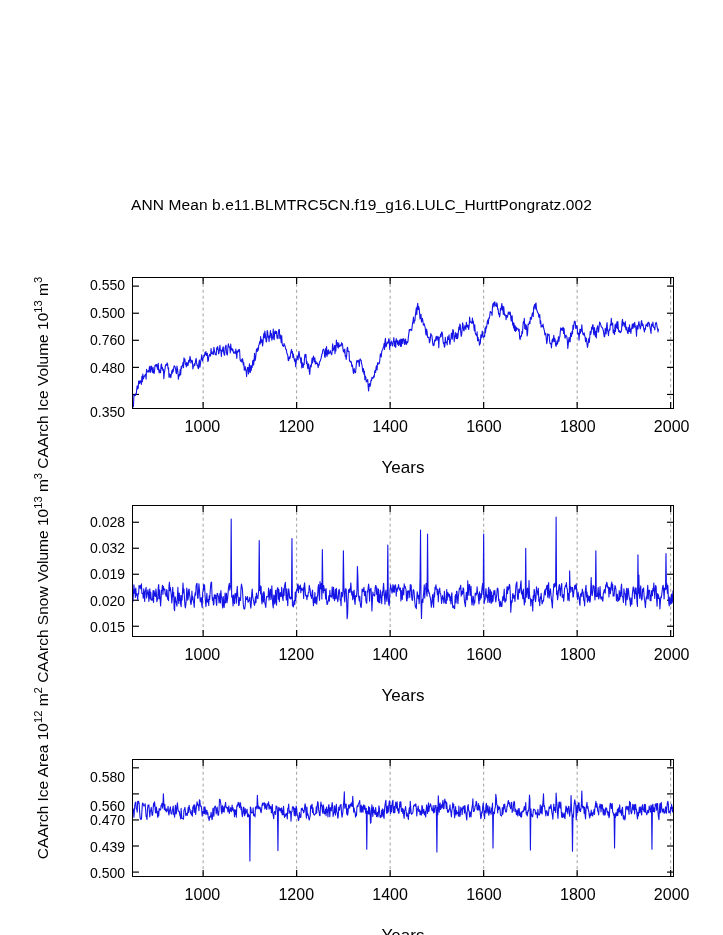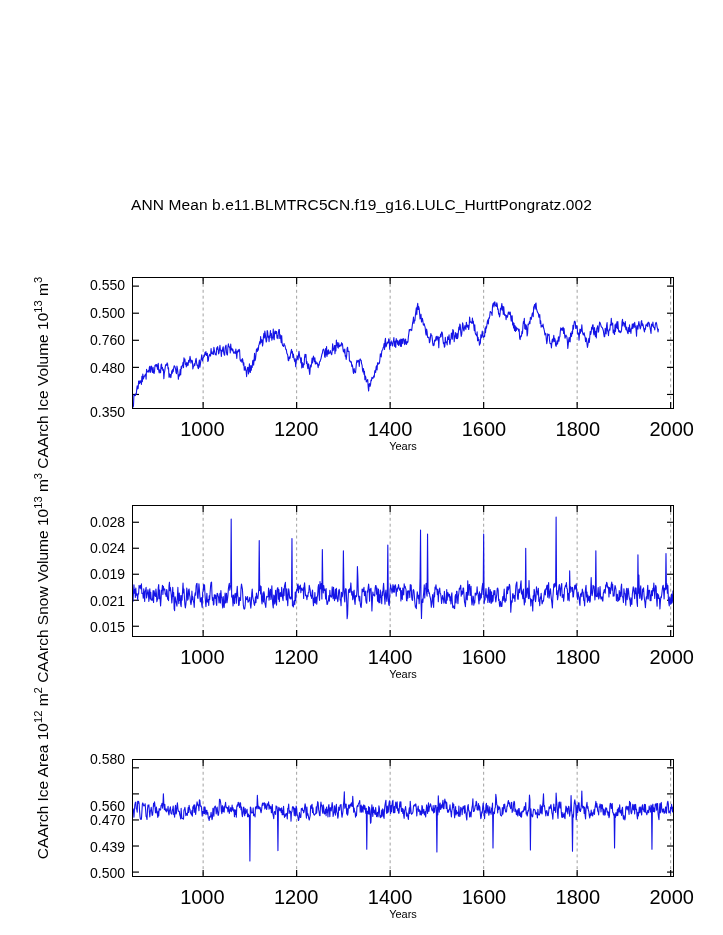--- a/index.html
+++ b/index.html
@@ -74,31 +74,31 @@
     margin-right: 7px;
     font-size: 14px;
     transform: translateY(-50%);
     white-space: nowrap;
     text-align: left;
   }
   .xtick-label {
     position: absolute;
     top: 100%;
     margin-top: 9px;
-    font-size: 20px;
+    font-size: 16px;
     transform: translateX(-50%);
     white-space: nowrap;
   }
   .xaxis-title {
     position: absolute;
     top: 100%;
-    margin-top: 31px;
+    margin-top: 49px;
     left: 50%;
     transform: translateX(-50%);
-    font-size: 11px;
+    font-size: 17px;
     white-space: nowrap;
   }
   sup { font-size: 0.72em; vertical-align: super; }
 </style>
 </head>
 <body>
 
 <div id="page">
 
   <div class="figure-title">ANN Mean b.e11.BLMTRC5CN.f19_g16.LULC_HurttPongratz.002</div>
@@ -194,23 +194,23 @@
         </svg>
     </div>
     <div class="ticks" id="ticks1">
         <div class="xtick-label" style="left: 70.3896px;">1000</div>
         <div class="xtick-label" style="left: 164.242px;">1200</div>
         <div class="xtick-label" style="left: 258.095px;">1400</div>
         <div class="xtick-label" style="left: 351.948px;">1600</div>
         <div class="xtick-label" style="left: 445.801px;">1800</div>
         <div class="xtick-label" style="left: 539.654px;">2000</div>
         <div class="ytick-label" style="top: 122.1px;">0.015</div>
-        <div class="ytick-label" style="top: 95.7px;">0.021</div>
+        <div class="ytick-label" style="top: 95.7px;">0.020</div>
         <div class="ytick-label" style="top: 69.3px;">0.019</div>
-        <div class="ytick-label" style="top: 42.9px;">0.024</div>
+        <div class="ytick-label" style="top: 42.9px;">0.032</div>
         <div class="ytick-label" style="top: 16.5px;">0.028</div>
       </div>
     <div class="xaxis-title">Years</div>
   </div>
 
   <div class="panel" id="panel2" style="top:759px; height:118px;">
     <div class="plot-frame">
       <svg class="plot-svg" id="svg2" viewBox="0 0 542 118" preserveAspectRatio="none">
           <line x1="70.38961038961038" x2="70.38961038961038" y1="0" y2="118" stroke="#888" stroke-width="0.8" stroke-dasharray="3,3"></line>
           <line x1="164.24242424242425" x2="164.24242424242425" y1="0" y2="118" stroke="#888" stroke-width="0.8" stroke-dasharray="3,3"></line>
@@ -247,18 +247,18 @@
         <div class="xtick-label" style="left: 70.3896px;">1000</div>
         <div class="xtick-label" style="left: 164.242px;">1200</div>
         <div class="xtick-label" style="left: 258.095px;">1400</div>
         <div class="xtick-label" style="left: 351.948px;">1600</div>
         <div class="xtick-label" style="left: 445.801px;">1800</div>
         <div class="xtick-label" style="left: 539.654px;">2000</div>
         <div class="ytick-label" style="top: 114.022px;">0.500</div>
         <div class="ytick-label" style="top: 87.5056px;">0.439</div>
         <div class="ytick-label" style="top: 60.9888px;">0.470</div>
         <div class="ytick-label" style="top: 47px;">0.560</div>
-        <div class="ytick-label" style="top: 0;">0.580</div>
+        <div class="ytick-label" style="top: 18px;">0.580</div>
       </div>
     <div class="xaxis-title">Years</div>
   </div>
 
 </div>
 
 </body></html>

